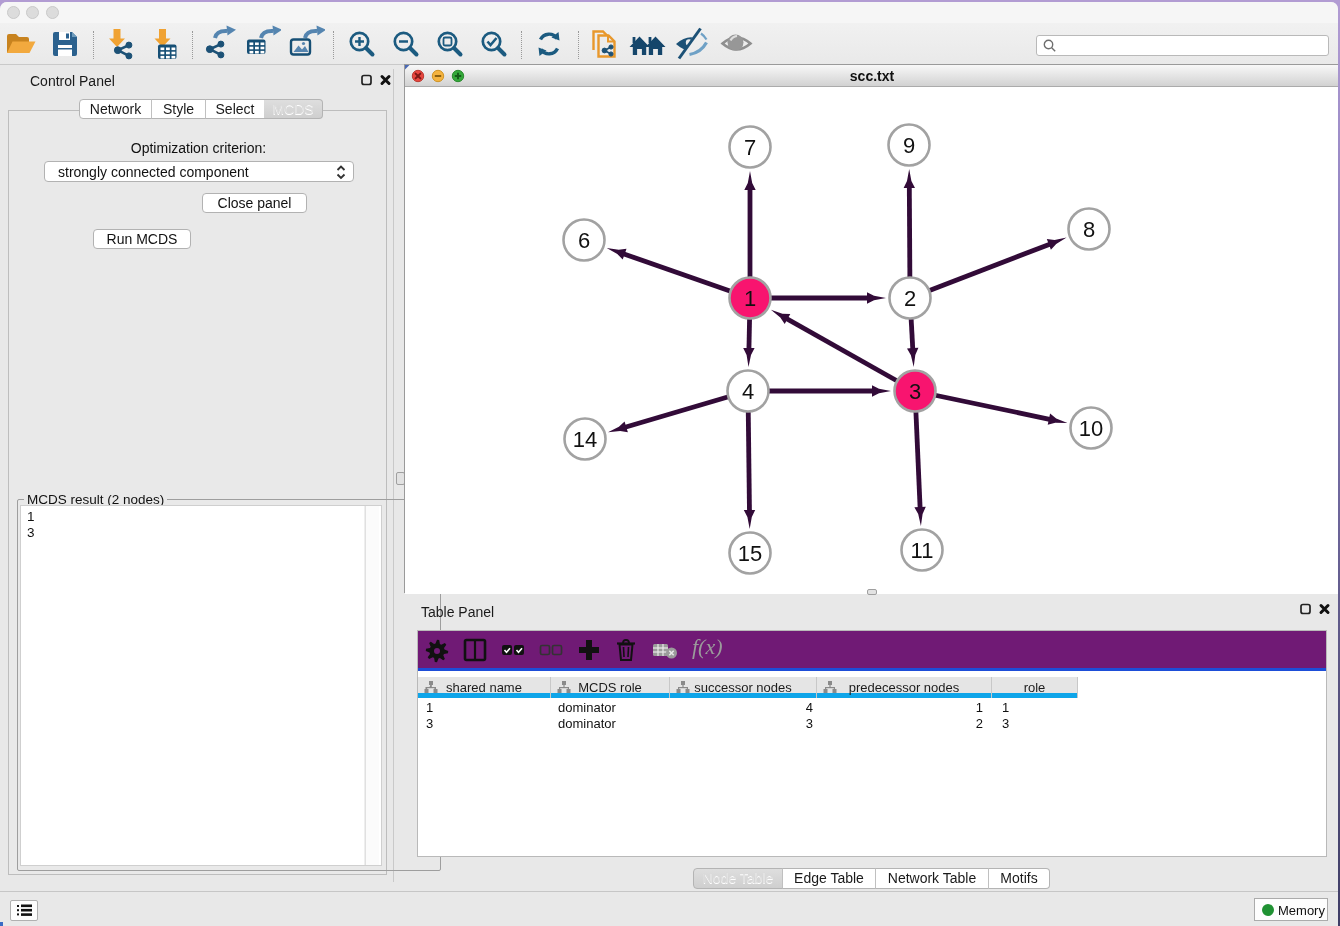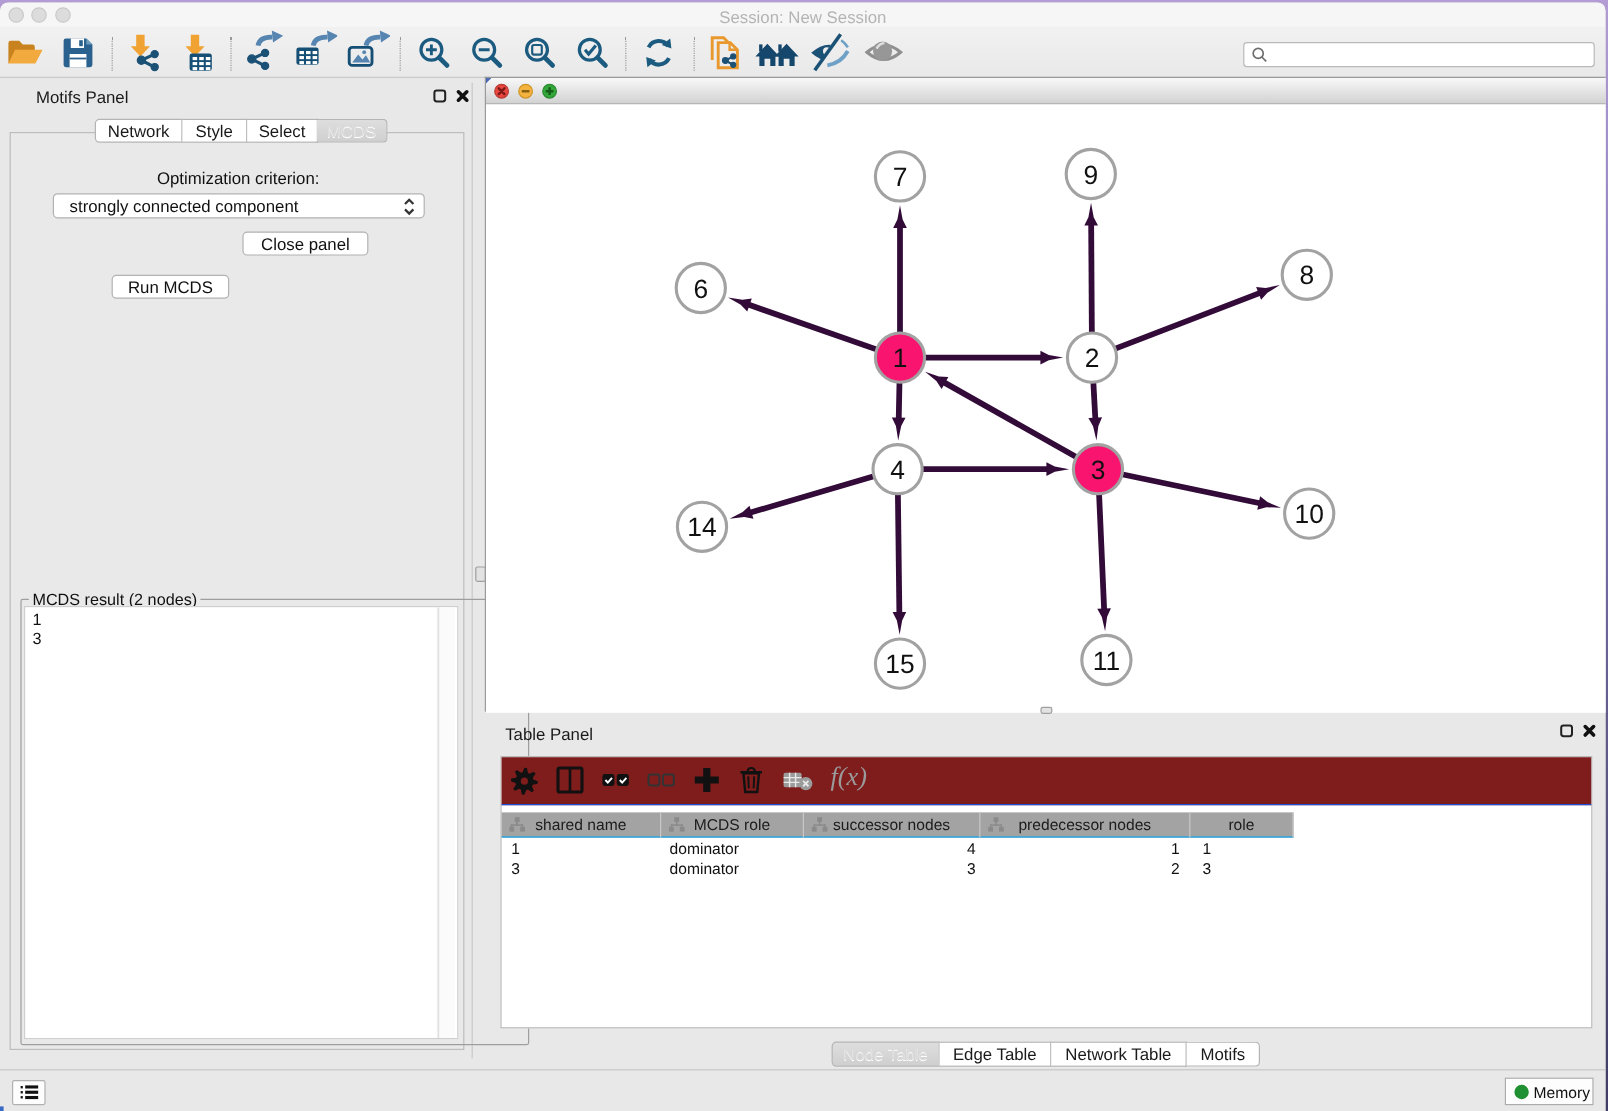--- a/index.html
+++ b/index.html
@@ -38,24 +38,24 @@
   #netwin { position:absolute; left:404px; top:-1px; width:935px; height:529px;
         border-left:1px solid #9a9a9a; border-top:1px solid #9a9a9a; }
   #nw-title { position:absolute; left:0; top:0; width:100%; height:22px;
         background:linear-gradient(#f8f8f8,#d2d2d2); border-bottom:1px solid #ababab; }
   #nw-canvas { position:absolute; left:0; top:22px; width:934px; height:507px; background:#fff; }
 
   
   #tpanel { position:absolute; left:404px; top:537px; width:936px; height:291px; }
   #tbox { position:absolute; left:13px; top:28px; width:910px; height:227px;
         background:#fff; border:1px solid #b9b9b9; }
-  #ttools { position:absolute; left:0; top:0; width:100%; height:40px; background:#7f1d1d;
-        border-bottom:1px solid #1d4ed8; }
-  #thead { position:absolute; left:0; top:46px; width:660px; height:21px; background:#a3a3a3;
-        border-bottom:1px solid #0ea5e9; }
+  #ttools { position:absolute; left:0; top:0; width:100%; height:40px; background:#701a75;
+        border-bottom:3px solid #1d4ed8; }
+  #thead { position:absolute; left:0; top:46px; width:660px; height:21px; background:#e5e5e5;
+        border-bottom:5px solid #0ea5e9; }
   .hcell { position:absolute; top:0; height:21px; font-size:13px; color:#1c1c1c;
         border-right:1px solid #c8c8c8; text-align:center; line-height:21px; }
   .trow { position:absolute; left:0; width:660px; height:16px; font-size:13px; color:#111; }
   .tcell { position:absolute; top:0; height:16px; line-height:16px; }
 
   
   .btab { position:absolute; top:0; height:21px; background:#fff; border:1px solid #b4b4b4;
         font-size:14px; color:#1a1a1a; text-align:center; line-height:19px; }
 
   .hico { position:absolute; top:3px; }
@@ -63,21 +63,20 @@
         background:#e8e8e8; border-top:1px solid #c6c6c6;text-align:center; }
 </style>
 </head>
 <body>
 <div id="wall"></div>
 <div id="app">
   <div id="titlebar">
     <div class="tl" style="left:7px;"></div>
     <div class="tl" style="left:26px;"></div>
     <div class="tl" style="left:46px;"></div>
-    <div id="title-text">Session: New Session</div>
   </div>
   <div id="toolbar">
     <svg class="ticon" style="left:1px;top:1px;" width="40" height="40" viewBox="0 0 40 40">
       <path fill="#c8831f" d="M6 29 V12 q0-2 2-2 h7 l3 3 h8 q2 0 2 2 v3 L6 29z"></path>
       <path fill="#f2a93e" d="M6 29 l5.5-11.5 h23 L28.5 29z"></path>
     </svg>
     <svg class="ticon" style="left:45px;top:1px;" width="40" height="40" viewBox="0 0 40 40">
       <path fill="#2b618e" d="M10 8 h17 l5 5 v17 q0 2-2 2 h-20 q-2 0-2-2 v-20 q0-2 2-2z"></path>
       <rect x="14" y="8" width="11" height="8" fill="#ffffff"></rect>
       <rect x="21" y="9.5" width="3" height="5" fill="#2b618e"></rect>
@@ -217,21 +216,21 @@
     <div class="sep" style="left:578px;"></div>
     <div id="searchbox">
       <svg width="16" height="16" style="position:absolute;left:5px;top:2px;" viewBox="0 0 16 16">
         <circle cx="6.5" cy="6.5" r="4.2" fill="none" stroke="#6e6e6e" stroke-width="1.4"></circle>
         <line x1="9.7" y1="9.7" x2="13.2" y2="13.2" stroke="#6e6e6e" stroke-width="1.4"></line>
       </svg>
     </div>
   </div>
   <div id="main">
     <div id="cpanel">
-      <div class="phead" style="position:absolute;left:26px;top:4px;">Motifs Panel</div>
+      <div class="phead" style="position:absolute;left:26px;top:4px;">Control Panel</div>
       <svg class="winbtns" style="left:356px;top:4px;" width="34" height="14" viewBox="0 0 34 14">
         <rect x="2" y="2.5" width="9" height="9" rx="2" fill="none" stroke="#222" stroke-width="1.7"></rect>
         <path stroke="#111" stroke-width="3" stroke-linecap="round" d="M22 3.5 L29 10.5 M29 3.5 L22 10.5"></path>
       </svg>
       <div class="tab" style="left:75px;width:73px;border-radius:4px 0 0 4px;">Network</div>
       <div class="tab" style="left:147px;width:55px;border-left:1px solid #c0c0c0;">Style</div>
       <div class="tab" style="left:201px;width:60px;border-left:1px solid #c0c0c0;">Select</div>
       <div class="tab" style="left:260px;width:59px;border-left:none;border-radius:0 4px 4px 0;background:linear-gradient(#dedede,#cfcfcf);color:#dadada;text-shadow:0 1px 0 #fff;">MCDS</div>
       <div id="cpcontent"></div>
       <div style="position:absolute;left:40px;top:92px;width:310px;height:21px;background:#fff;border:1px solid #b2b2b2;border-radius:4px;">
@@ -256,20 +255,21 @@
     <div id="netwin">
       <div id="nw-title">
         <svg style="position:absolute;left:6px;top:4px;" width="66" height="14" viewBox="0 0 66 14">
           <circle cx="7" cy="7" r="5.7" fill="#e8463f" stroke="#b93a32" stroke-width="1"></circle>
           <path d="M4.6 4.6 L9.4 9.4 M9.4 4.6 L4.6 9.4" stroke="#7c1815" stroke-width="2" stroke-linecap="round"></path>
           <circle cx="27" cy="7" r="5.7" fill="#f4b33f" stroke="#cf9426" stroke-width="1"></circle>
           <line x1="23.8" y1="7" x2="30.2" y2="7" stroke="#8a6011" stroke-width="2"></line>
           <circle cx="47" cy="7" r="5.7" fill="#34a83a" stroke="#2a8a2e" stroke-width="1"></circle>
           <path d="M47 3.8 V10.2 M43.8 7 H50.2" stroke="#145c18" stroke-width="2"></path>
         </svg>
+        <div style="position:absolute;left:0;top:3px;width:100%;text-align:center;font-size:14px;font-weight:bold;color:#111;">scc.txt</div>
       </div>
       <div id="nw-canvas">
         <svg width="934" height="507" viewBox="0 0 934 507">
           <g stroke="#320b38" stroke-width="4.8">
             <line x1="345" y1="211" x2="345.0" y2="100.0"></line>
             <line x1="345" y1="211" x2="216.8" y2="166.2"></line>
             <line x1="345" y1="211" x2="465.0" y2="211.0"></line>
             <line x1="345" y1="211" x2="343.9" y2="264.0"></line>
             <line x1="505" y1="211" x2="504.3" y2="98.0"></line>
             <line x1="505" y1="211" x2="646.7" y2="156.4"></line>

